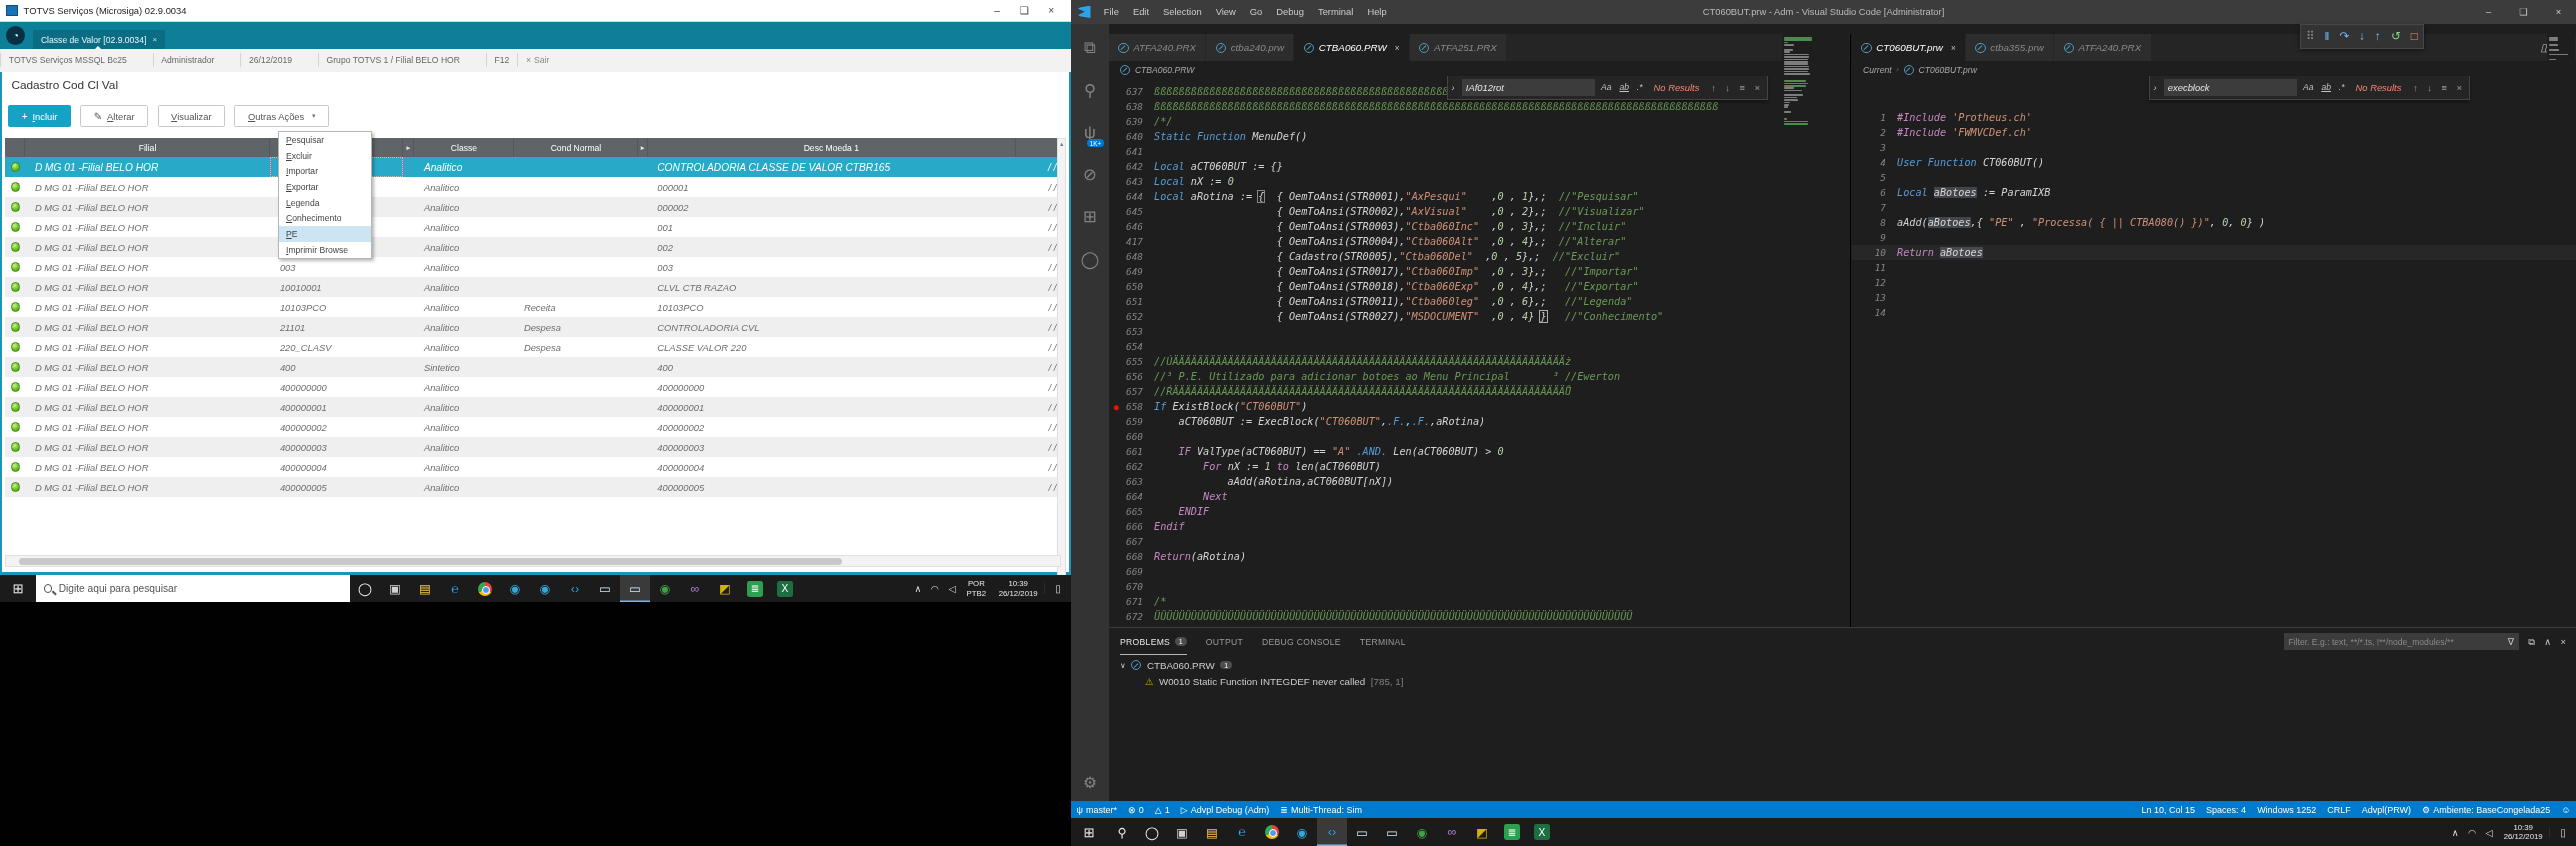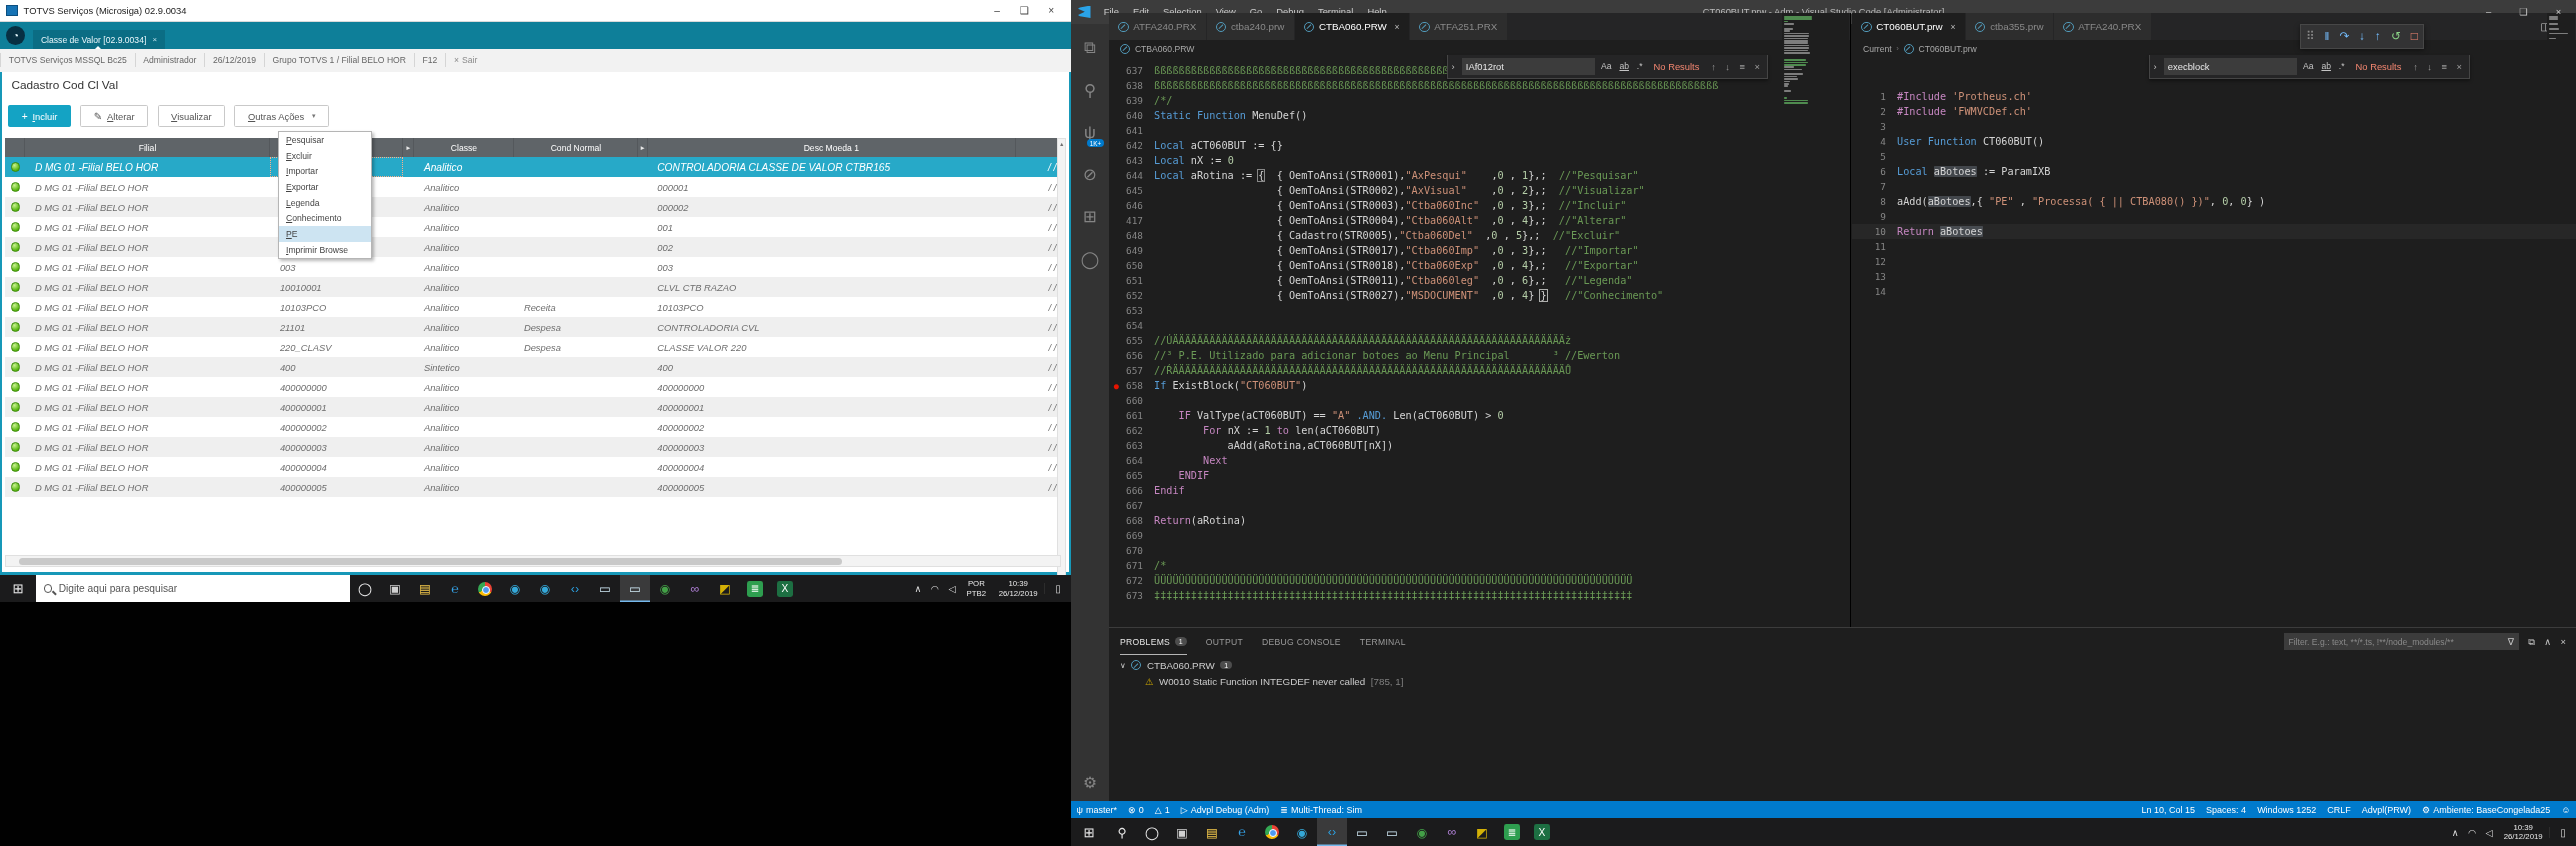--- a/index.html
+++ b/index.html
@@ -73,21 +73,21 @@
   .vs-titlebar { position:absolute; left:0; top:0; width:1505px; height:23.5px; background:#3c3c3c; display:flex; align-items:center; color:#cccccc; font-size:9.4px; }
   .vs-logo { width:12.5px; height:12.5px; margin:0 6.3px 0 7px; background:#2aa3e8; clip-path:polygon(0 25%,15% 15%,100% 0,100% 100%,15% 85%,0 75%,55% 50%); }
   .vs-menu-item { padding:0 7px; height:23.5px; display:flex; align-items:center; }
   .vs-wintitle { position:absolute; left:0; right:0; text-align:center; pointer-events:none; color:#bbbbbb; }
   .vs-winbtns { margin-left:auto; display:flex; z-index:2; }
   .vs-winbtn { width:35px; height:23.5px; display:flex; align-items:center; justify-content:center; color:#d0d0d0; font-size:9.4px; }
   .activitybar { position:absolute; left:0; top:23.5px; width:38px; height:778px; background:#333333; display:flex; flex-direction:column; align-items:center; padding-top:6.3px; }
   .act-ic { width:38px; height:36px; display:flex; align-items:center; justify-content:center; color:#858585; font-size:16.5px; position:relative; margin-bottom:6.3px; }
   .act-badge { position:absolute; right:4.7px; bottom:3.1px; background:#007acc; color:#fff; font-size:6.3px; border-radius:6.3px; padding:0.8px 3.1px; }
   .act-gear { position:absolute; left:0; bottom:11px; width:38px; height:31px; display:flex; align-items:center; justify-content:center; color:#858585; font-size:15.7px; }
-  .egroup { position:absolute; top:13px; height:734px; background:#1e1e1e; overflow:hidden; }
+  .egroup { position:absolute; top:34px; height:734px; background:#1e1e1e; overflow:hidden;font-style:italic; }
   #group-left { left:38px; width:742px; border-right:0.8px solid #000; }
   #group-right { left:781px; width:724px; }
   .tabbar { position:absolute; left:0; top:0; right:0; height:27.4px; background:#252526; display:flex; }
   .tab { display:flex; align-items:center; gap:4.7px; padding:0 9.4px; font-size:9.8px; color:#8a8a8a; background:#2d2d2d; border-right:0.8px solid #252526; }
   .tab.active { background:#1e1e1e; color:#ffffff; }
   .fileic { width:10.2px; height:10.2px; border-radius:50%; border:1.3px solid #519aba; position:relative; flex:none; }
   .fileic::after { content:""; position:absolute; left:0.8px; top:3.5px; width:6.3px; height:1.3px; background:#519aba; transform:rotate(-45deg); }
   .tab .tclose { font-size:8.6px; margin-left:3.1px; color:#bbbbbb; }
   .tab-actions { margin-left:auto; display:flex; align-items:center; gap:7.8px; color:#c5c5c5; padding-right:7.8px; font-size:10.2px; }
   .breadcrumb { position:absolute; left:0; top:27.4px; right:0; height:17px; background:#1e1e1e; display:flex; align-items:center; gap:4.7px; padding-left:11px; font-size:8.6px; color:#a9a9a9; }
@@ -147,21 +147,21 @@
       <div class="winbtn">×</div>
     </div>
     <div class="tv-tabstrip">
       <div class="tv-roundicon">◔</div>
       <div class="tv-mditab">
         <span>Classe de Valor [02.9.0034]</span>
         <span class="tabx">×</span>
       </div>
     </div>
     <div class="tv-header">
-      <div id="tv-hsegs" style="display:flex;align-items:center;">
+      <div id="tv-hsegs" style="display:flex;align-items:center;gap:18px;">
           <div class="tv-hseg">TOTVS Serviços MSSQL Bc25</div>
           <div class="tv-hseg">Administrador</div>
           <div class="tv-hseg">26/12/2019</div>
           <div class="tv-hseg">Grupo TOTVS 1 / Filial BELO HOR</div>
           <div class="tv-hseg">F12</div>
         </div>
       <div class="tv-hseg tv-exit">
         <span>×</span>
         <span>Sair</span>
       </div>
@@ -628,20 +628,24 @@
           </div>
           <div class="codeline">
             <div class="gutter">657</div>
             <div class="ltext"><span class="tg">//ŔÄÄÄÄÄÄÄÄÄÄÄÄÄÄÄÄÄÄÄÄÄÄÄÄÄÄÄÄÄÄÄÄÄÄÄÄÄÄÄÄÄÄÄÄÄÄÄÄÄÄÄÄÄÄÄÄÄÄÄÄÄÄÄÄŮ</span></div>
           </div>
           <div class="codeline">
             <div class="gutter">658<span class="bpdot">●</span></div>
             <div class="ltext"><span class="tk">If </span><span class="tw">ExistBlock(</span><span class="ts">"CT060BUT"</span><span class="tw">)</span></div>
           </div>
           <div class="codeline">
+            <div class="gutter">659</div>
+            <div class="ltext"><span class="tw">    aCT060BUT := ExecBlock(</span><span class="ts">"CT060BUT"</span><span class="tw">,</span><span class="tk">.F.</span><span class="tw">,</span><span class="tk">.F.</span><span class="tw">,aRotina)</span></div>
+          </div>
+          <div class="codeline">
             <div class="gutter">660</div>
             <div class="ltext"></div>
           </div>
           <div class="codeline">
             <div class="gutter">661</div>
             <div class="ltext"><span class="tw">    </span><span class="tc">IF </span><span class="tw">ValType(aCT060BUT) == </span><span class="ts">"A"</span><span class="tw"> </span><span class="tk">.AND.</span><span class="tw"> Len(aCT060BUT) &gt; </span><span class="tn">0</span></div>
           </div>
           <div class="codeline">
             <div class="gutter">662</div>
             <div class="ltext"><span class="tw">        </span><span class="tc">For </span><span class="tw">nX := </span><span class="tn">1</span><span class="tw"> </span><span class="tc">to</span><span class="tw"> len(aCT060BUT)</span></div>

